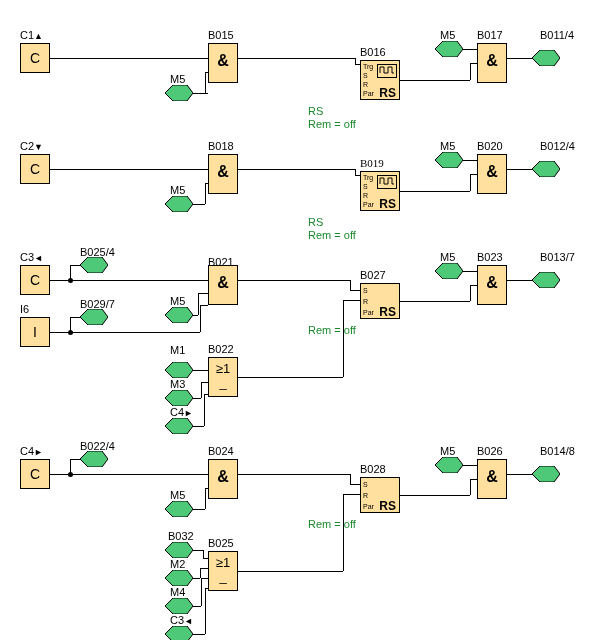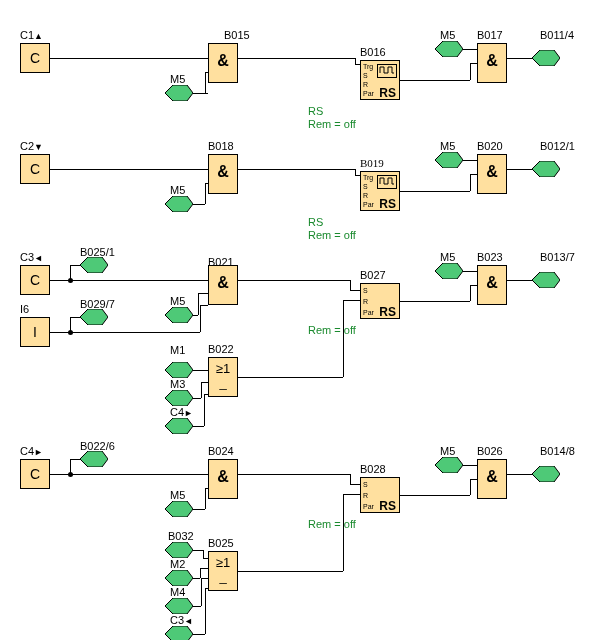--- a/index.html
+++ b/index.html
@@ -125,21 +125,21 @@
 <div class="label" style="left:170px;top:73px;">M5</div>
 <div class="flag" style="left:165px;top:85px;">
   <svg width="28" height="16">
         <polygon points="0,8 8,0 22,0 28,8 22,16 8,16" fill="#4ec977" stroke="#000"></polygon>
       </svg>
 </div>
 <div class="wire wire-h" style="left:193px;top:93px;width:15px;"></div>
 <div class="wire wire-v" style="left:205px;top:72px;height:21px;"></div>
 <div class="wire wire-h" style="left:205px;top:72px;width:3px;"></div>
 
-<div class="label" style="left:224px;top:29px;">B015</div>
+<div class="label" style="left:208px;top:29px;">B015</div>
 <div class="block gate-block" style="left:208px;top:43px;">&amp;</div>
 
 <div class="wire wire-h" style="left:238px;top:58px;width:117px;"></div>
 <div class="wire wire-v" style="left:355px;top:58px;height:6px;"></div>
 <div class="wire wire-h" style="left:355px;top:64px;width:5px;"></div>
 
 <div class="label" style="left:360px;top:46px;">B016</div>
 <div class="rs-block" style="left:360px;top:60px;">
   <span class="pin-label" style="top:2px;">Trg</span>
   <span class="pin-label" style="top:11px;">S</span>
@@ -220,37 +220,37 @@
 <div class="wire wire-h" style="left:463px;top:160px;width:14px;"></div>
 
 <div class="wire wire-h" style="left:400px;top:191px;width:70px;"></div>
 <div class="wire wire-v" style="left:470px;top:174px;height:17px;"></div>
 <div class="wire wire-h" style="left:470px;top:174px;width:7px;"></div>
 
 <div class="label" style="left:477px;top:140px;">B020</div>
 <div class="block gate-block" style="left:477px;top:154px;">&amp;</div>
 
 <div class="wire wire-h" style="left:507px;top:169px;width:25px;"></div>
-<div class="label" style="left:540px;top:140px;">B012/1</div>
+<div class="label" style="left:540px;top:140px;">B012/4</div>
 <div class="flag" style="left:532px;top:161px;">
       <svg width="28" height="16">
         <polygon points="0,8 8,0 22,0 28,8 22,16 8,16" fill="#4ec977" stroke="#000"></polygon>
       </svg>
     </div>
 
 <div class="label" style="left:20px;top:251px;"><span>C3</span><span style="font-size:9px;">◄</span></div>
 <div class="block input-block" style="left:20px;top:265px;">C</div>
 
 <div class="wire wire-h" style="left:50px;top:280px;width:20px;"></div>
 <div class="node" style="left:70px;top:280px;"></div>
 <div class="wire wire-h" style="left:70px;top:280px;width:138px;"></div>
 
 <div class="wire wire-v" style="left:70px;top:265px;height:15px;"></div>
 <div class="wire wire-h" style="left:70px;top:265px;width:10px;"></div>
-<div class="label" style="left:80px;top:246px;">B025/1</div>
+<div class="label" style="left:80px;top:246px;">B025/4</div>
 <div class="flag" style="left:80px;top:257px;">
       <svg width="28" height="16">
         <polygon points="0,8 8,0 22,0 28,8 22,16 8,16" fill="#4ec977" stroke="#000"></polygon>
       </svg>
     </div>
 
 <div class="label" style="left:20px;top:303px;">I6</div>
 <div class="block input-block" style="left:20px;top:317px;">I</div>
 <div class="wire wire-h" style="left:50px;top:332px;width:20px;"></div>
 <div class="node" style="left:70px;top:332px;"></div>
@@ -354,21 +354,21 @@
     </div>
 
 <div class="label" style="left:20px;top:445px;"><span>C4</span><span style="font-size:9px;">►</span></div>
 <div class="block input-block" style="left:20px;top:459px;">C</div>
 <div class="wire wire-h" style="left:50px;top:474px;width:20px;"></div>
 <div class="node" style="left:70px;top:474px;"></div>
 <div class="wire wire-h" style="left:70px;top:474px;width:138px;"></div>
 
 <div class="wire wire-v" style="left:70px;top:459px;height:15px;"></div>
 <div class="wire wire-h" style="left:70px;top:459px;width:10px;"></div>
-<div class="label" style="left:80px;top:440px;">B022/6</div>
+<div class="label" style="left:80px;top:440px;">B022/4</div>
 <div class="flag" style="left:80px;top:451px;">
       <svg width="28" height="16">
         <polygon points="0,8 8,0 22,0 28,8 22,16 8,16" fill="#4ec977" stroke="#000"></polygon>
       </svg>
     </div>
 
 <div class="label" style="left:170px;top:489px;">M5</div>
 <div class="flag" style="left:165px;top:501px;">
       <svg width="28" height="16">
         <polygon points="0,8 8,0 22,0 28,8 22,16 8,16" fill="#4ec977" stroke="#000"></polygon>

